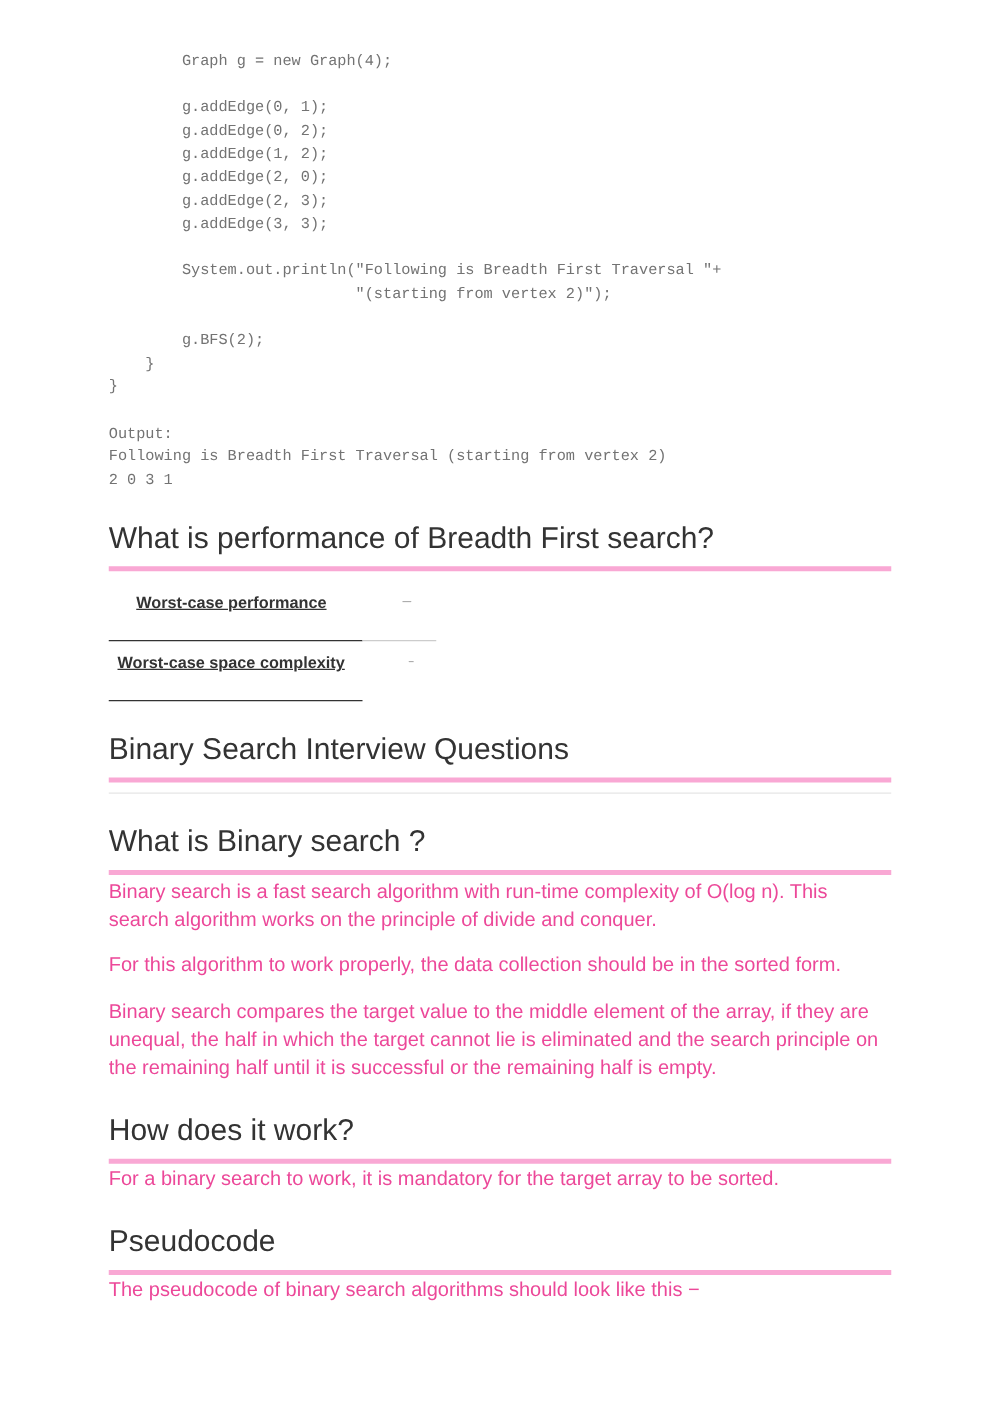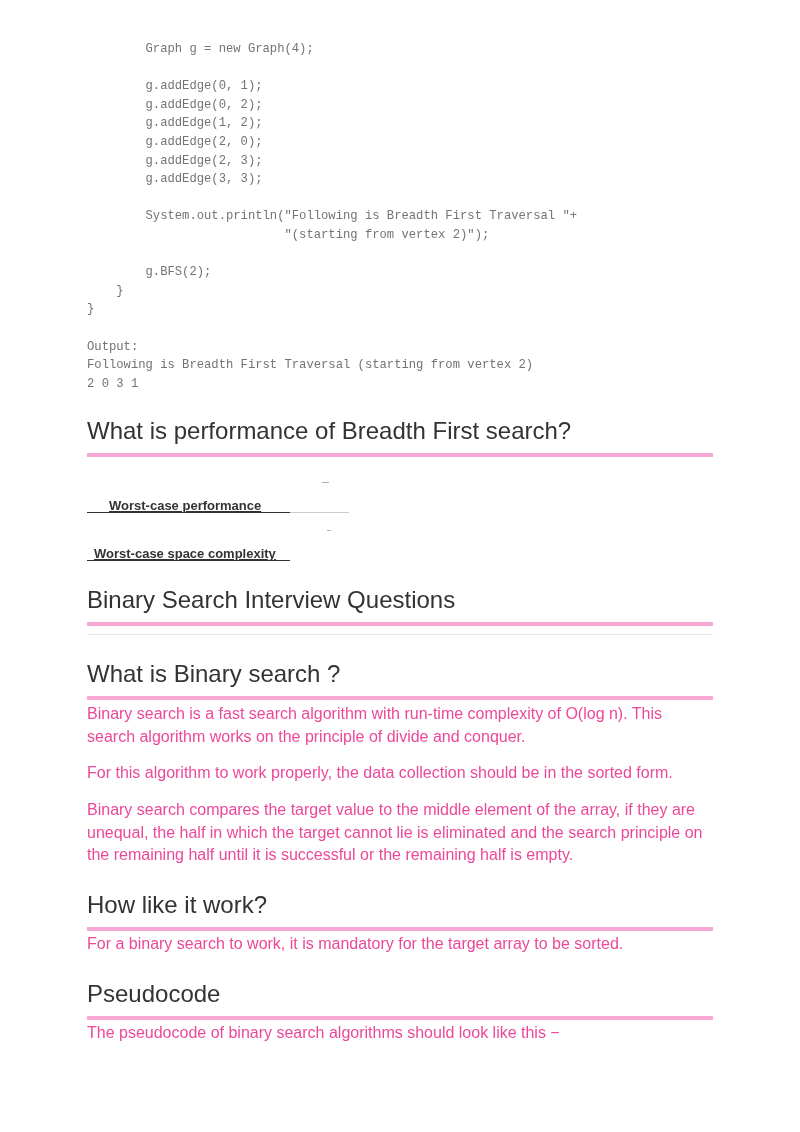--- a/index.html
+++ b/index.html
@@ -68,21 +68,20 @@
       position: relative;
       height: 48px;
     }
     .perf-label {
       position: absolute;
       font-weight: bold;
       font-size: 13px;
       text-decoration: underline;
       color: #333333;
       white-space: nowrap;
-      margin-top: 24px;
     }
     .perf-value {
       position: absolute;
       font-size: 7px;
       color: #666666;
     }
     .perf-rule-dark {
       position: absolute;
       left: 0;
       width: 203px;
@@ -137,21 +136,21 @@
   </div>
 
   <h2 style="top:586px;">Binary Search Interview Questions</h2>
   <hr class="sep" style="top:634px;">
 
   <h2 style="top:660px;">What is Binary search ?</h2>
   <p class="body" style="top:703px;">Binary search is a fast search algorithm with run-time complexity of O(log n). This search algorithm works on the principle of divide and conquer.</p>
   <p class="body" style="top:762px;">For this algorithm to work properly, the data collection should be in the sorted form.</p>
   <p class="body" style="top:799px;">Binary search compares the target value to the middle element of the array, if they are unequal, the half in which the target cannot lie is eliminated and the search principle on the remaining half until it is successful or the remaining half is empty.</p>
 
-  <h2 style="top:891px;">How like it work?</h2>
+  <h2 style="top:891px;">How does it work?</h2>
   <p class="body" style="top:933px;">For a binary search to work, it is mandatory for the target array to be sorted.</p>
 
   <h2 style="top:980px;">Pseudocode</h2>
   <p class="body" style="top:1022px;">The pseudocode of binary search algorithms should look like this −</p>
 
 </div>
 
 <div class="page-number">11/56</div>
 
 </body></html>

